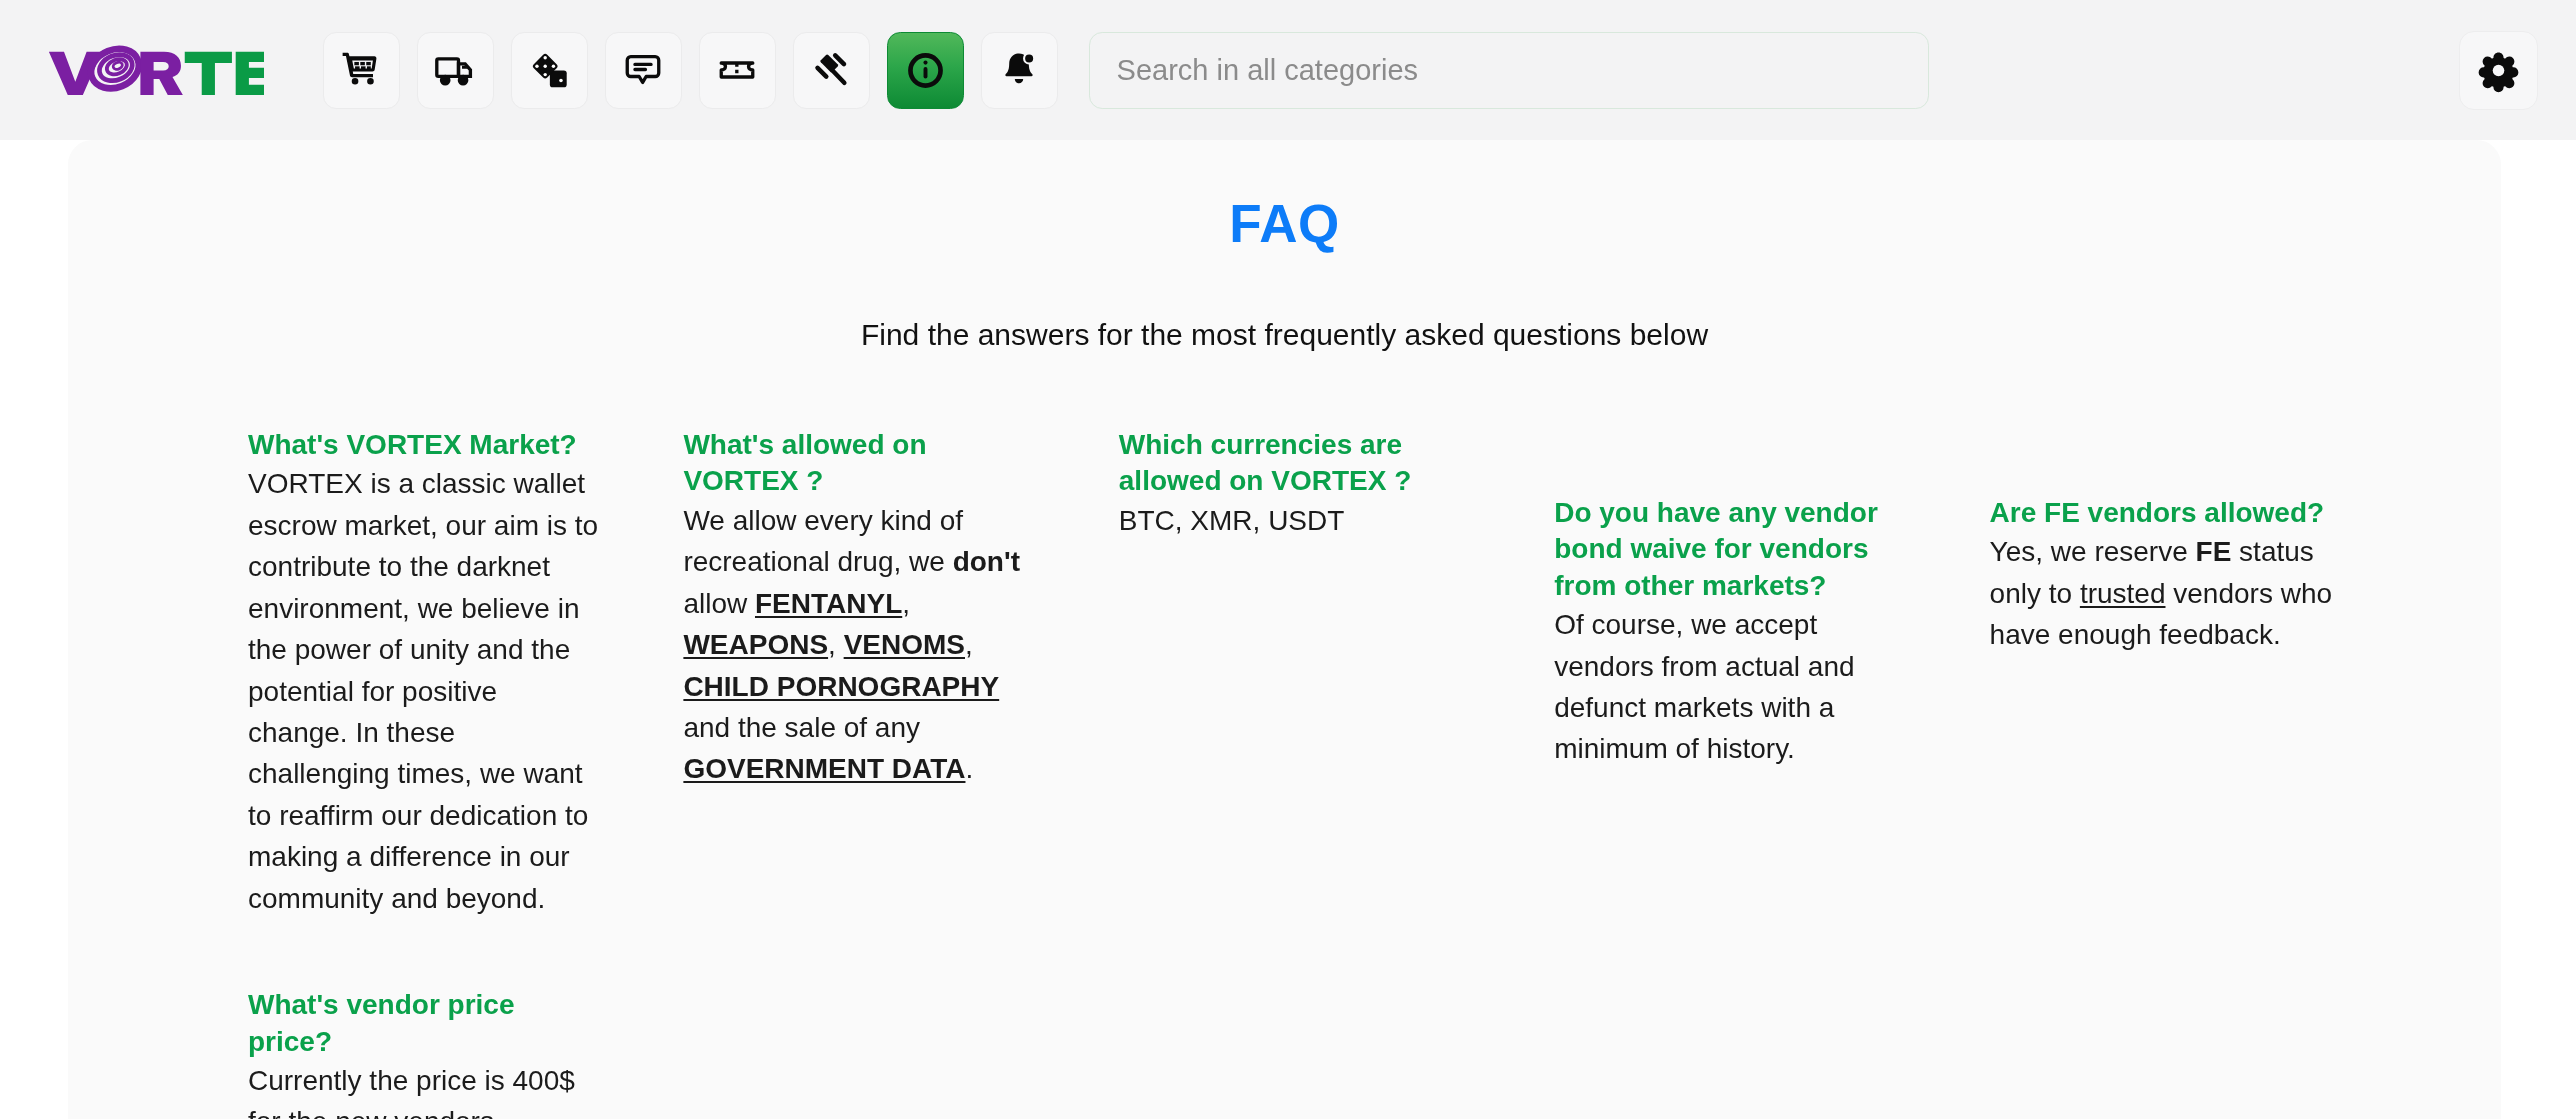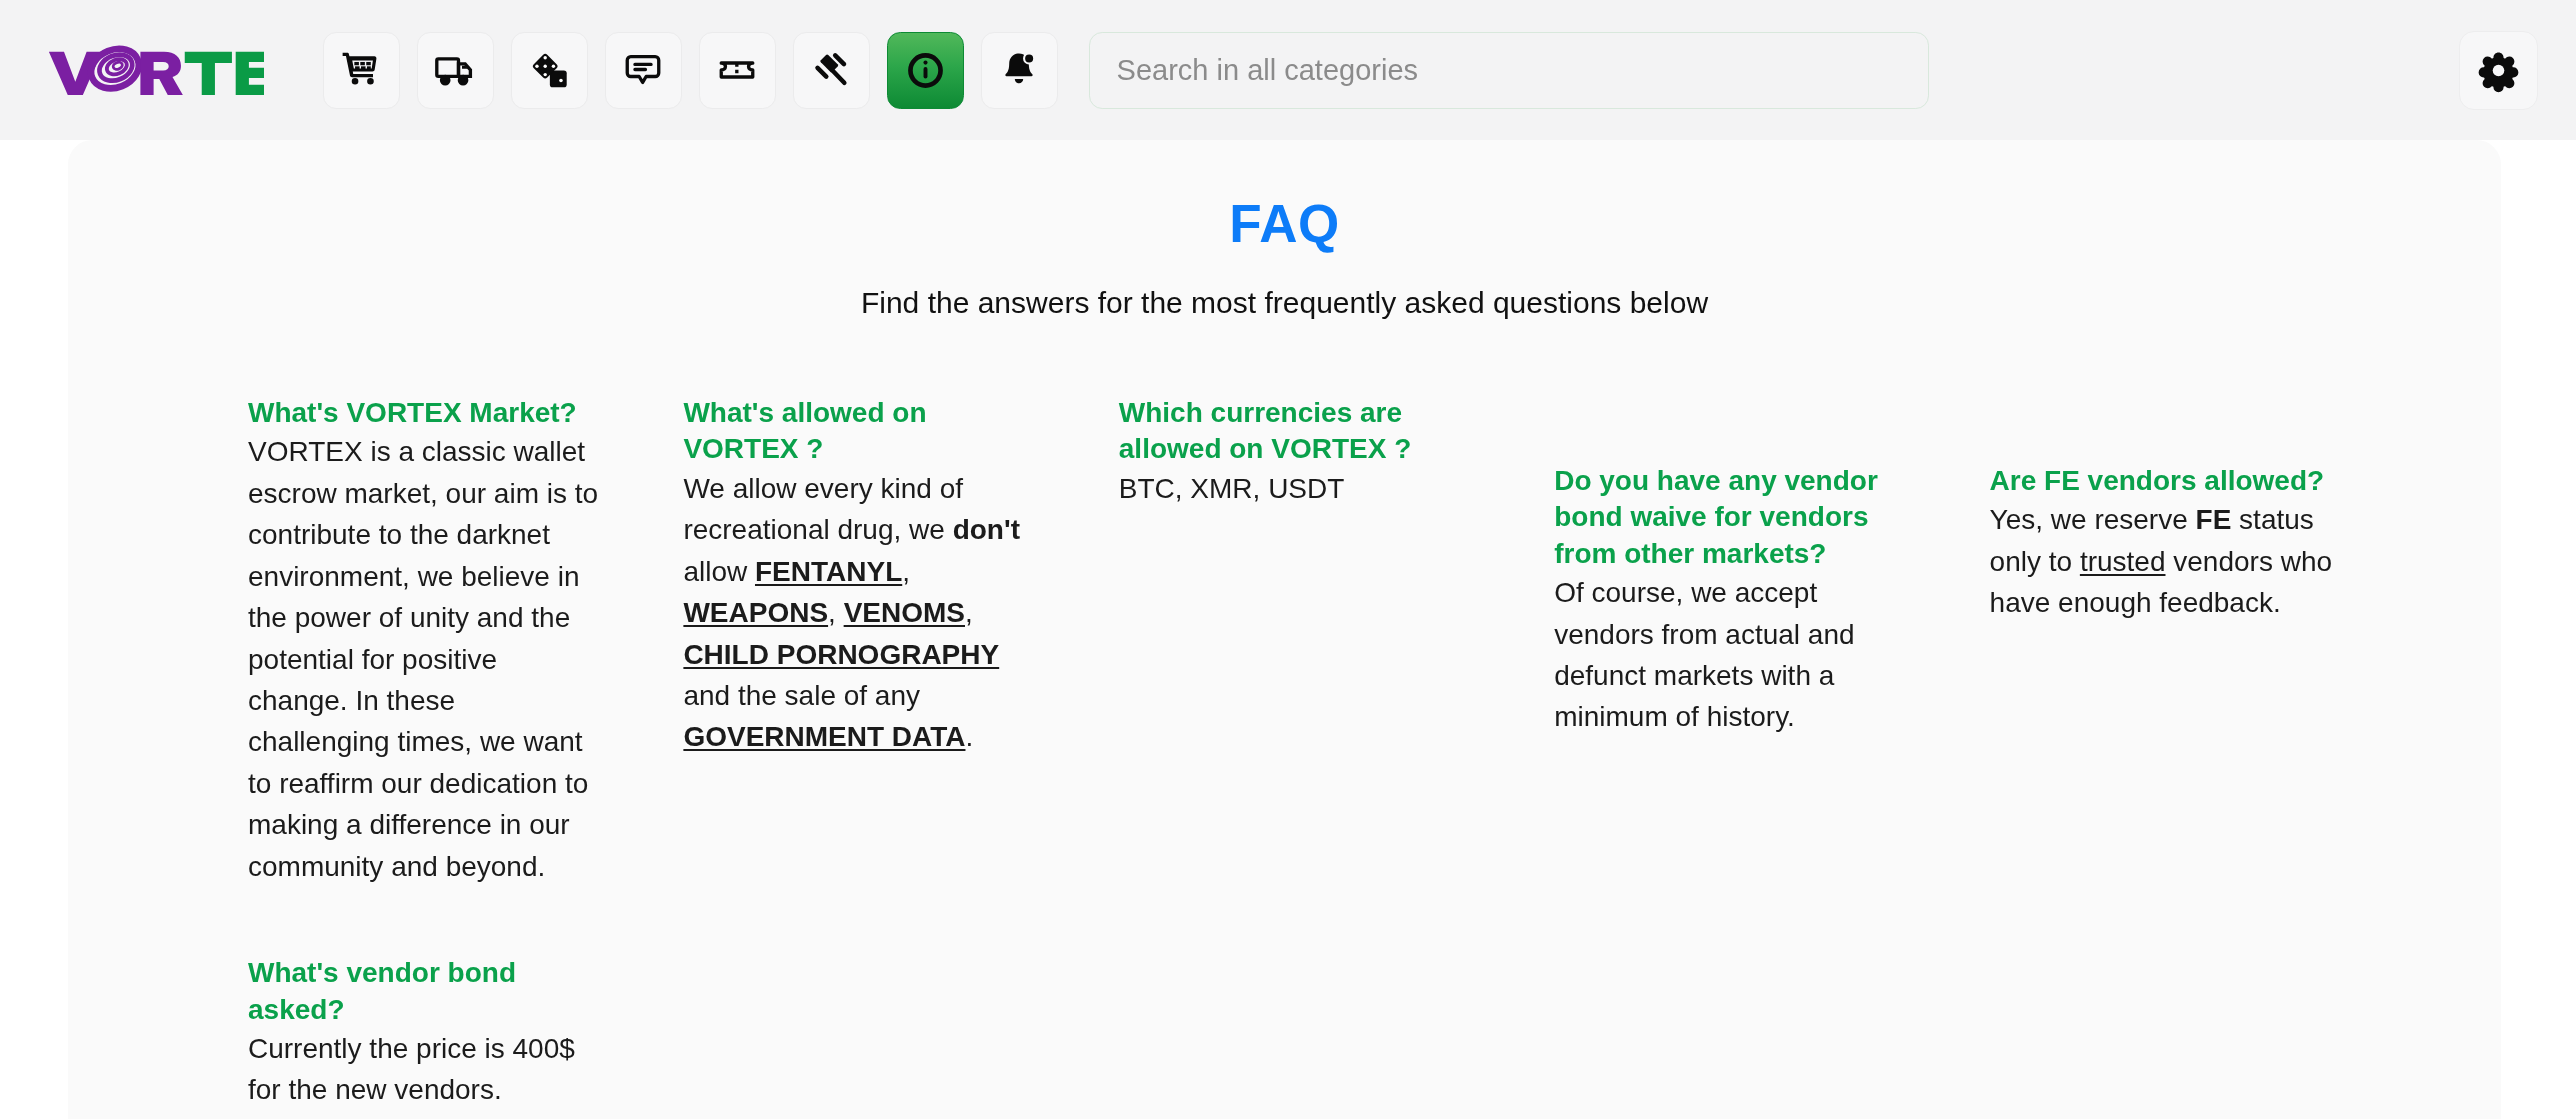--- a/index.html
+++ b/index.html
@@ -106,21 +106,21 @@
     color: #0d7cf8;
     font-size: 53px;
     font-weight: bold;
     letter-spacing: 0.5px;
     margin-top: 19px;
   }
   .faq-subtitle {
     text-align: center;
     color: #111111;
     font-size: 30px;
-    margin-top: 32px;
+    margin-top: 64px;
   }
 
   .faq-grid {
     margin-top: 75px;
     display: grid;
     grid-template-columns: 1fr 1fr 1fr 1fr 1fr;
     column-gap: 38px;
     row-gap: 0;
     padding-left: 123px;
     padding-right: 57px;
@@ -289,19 +289,19 @@
       <div class="faq-q">Do you have any vendor bond waive for vendors from other markets?</div>
       <div class="faq-a">Of course, we accept vendors from actual and defunct markets with a minimum of history.</div>
     </div>
 
     <div class="faq-item row2">
       <div class="faq-q">Are FE vendors allowed?</div>
       <div class="faq-a">Yes, we reserve <b>FE</b> status only to <u>trusted</u> vendors who have enough feedback.</div>
     </div>
 
     <div class="faq-item row2">
-      <div class="faq-q">What's vendor bond asked?</div>
+      <div class="faq-q">What's vendor price price?</div>
       <div class="faq-a">Currently the price is 400$ for the new vendors.</div>
     </div>
 
   </div>
 </div>
 
 
 </body></html>

